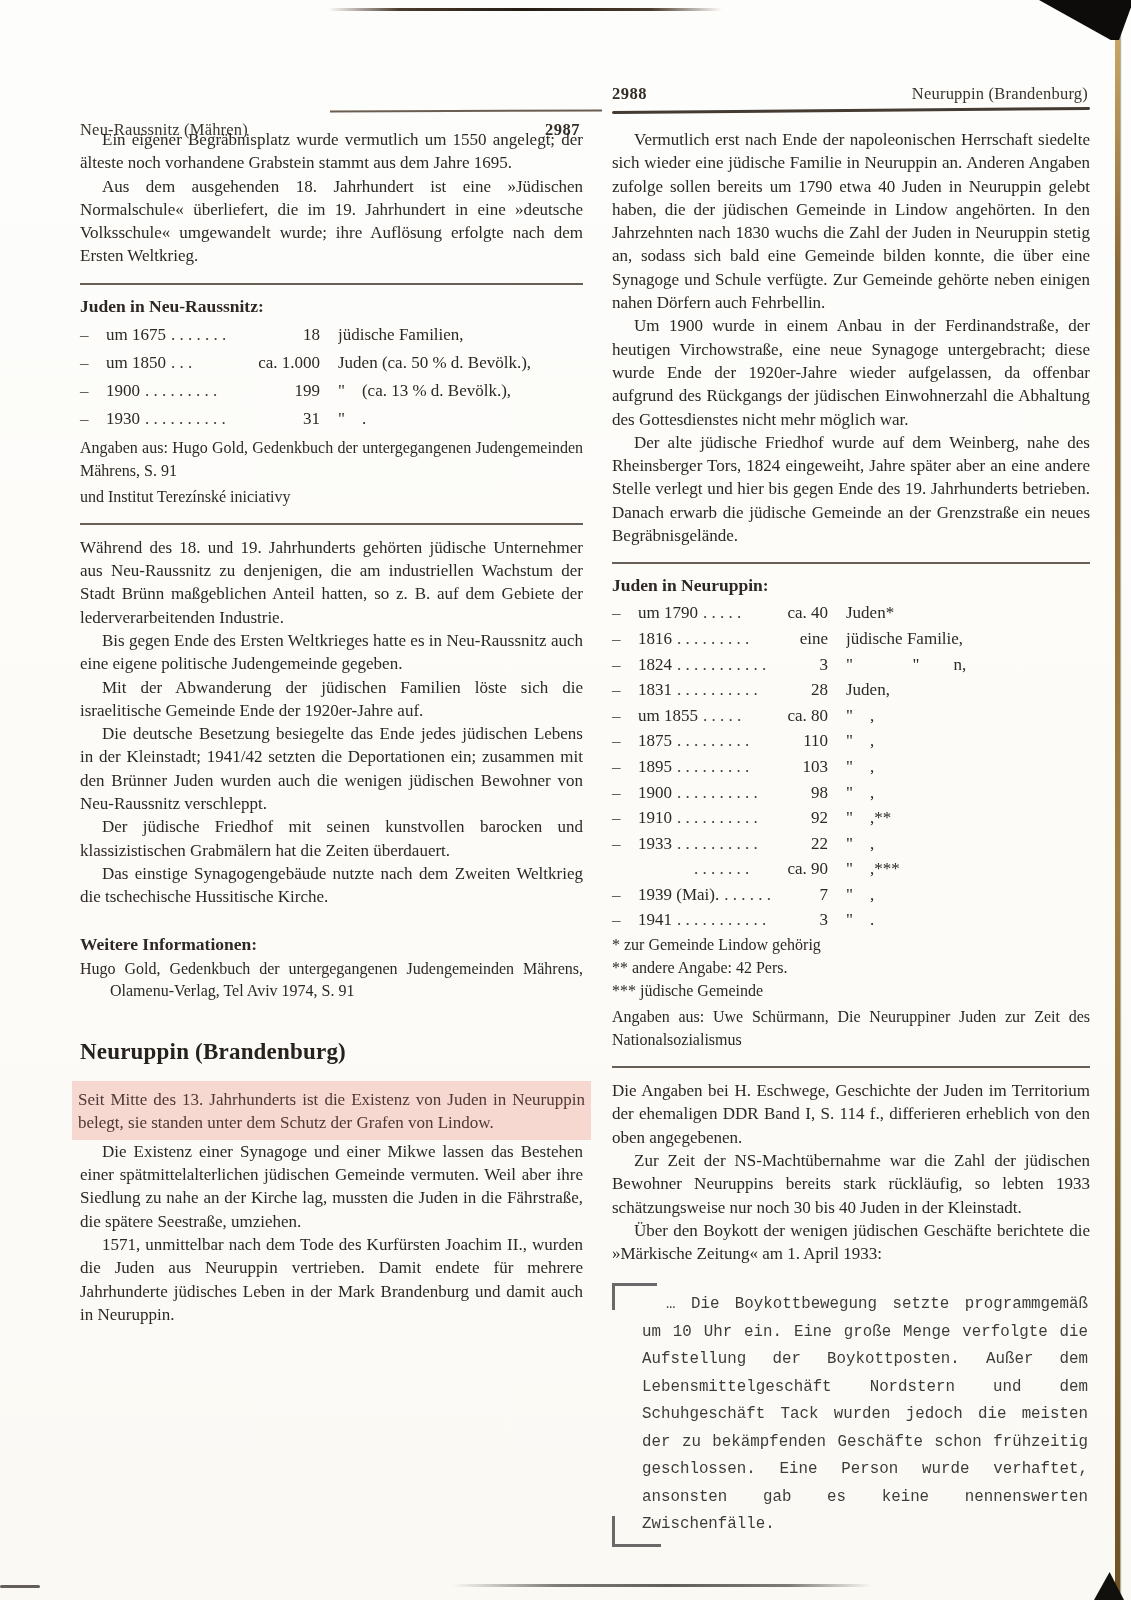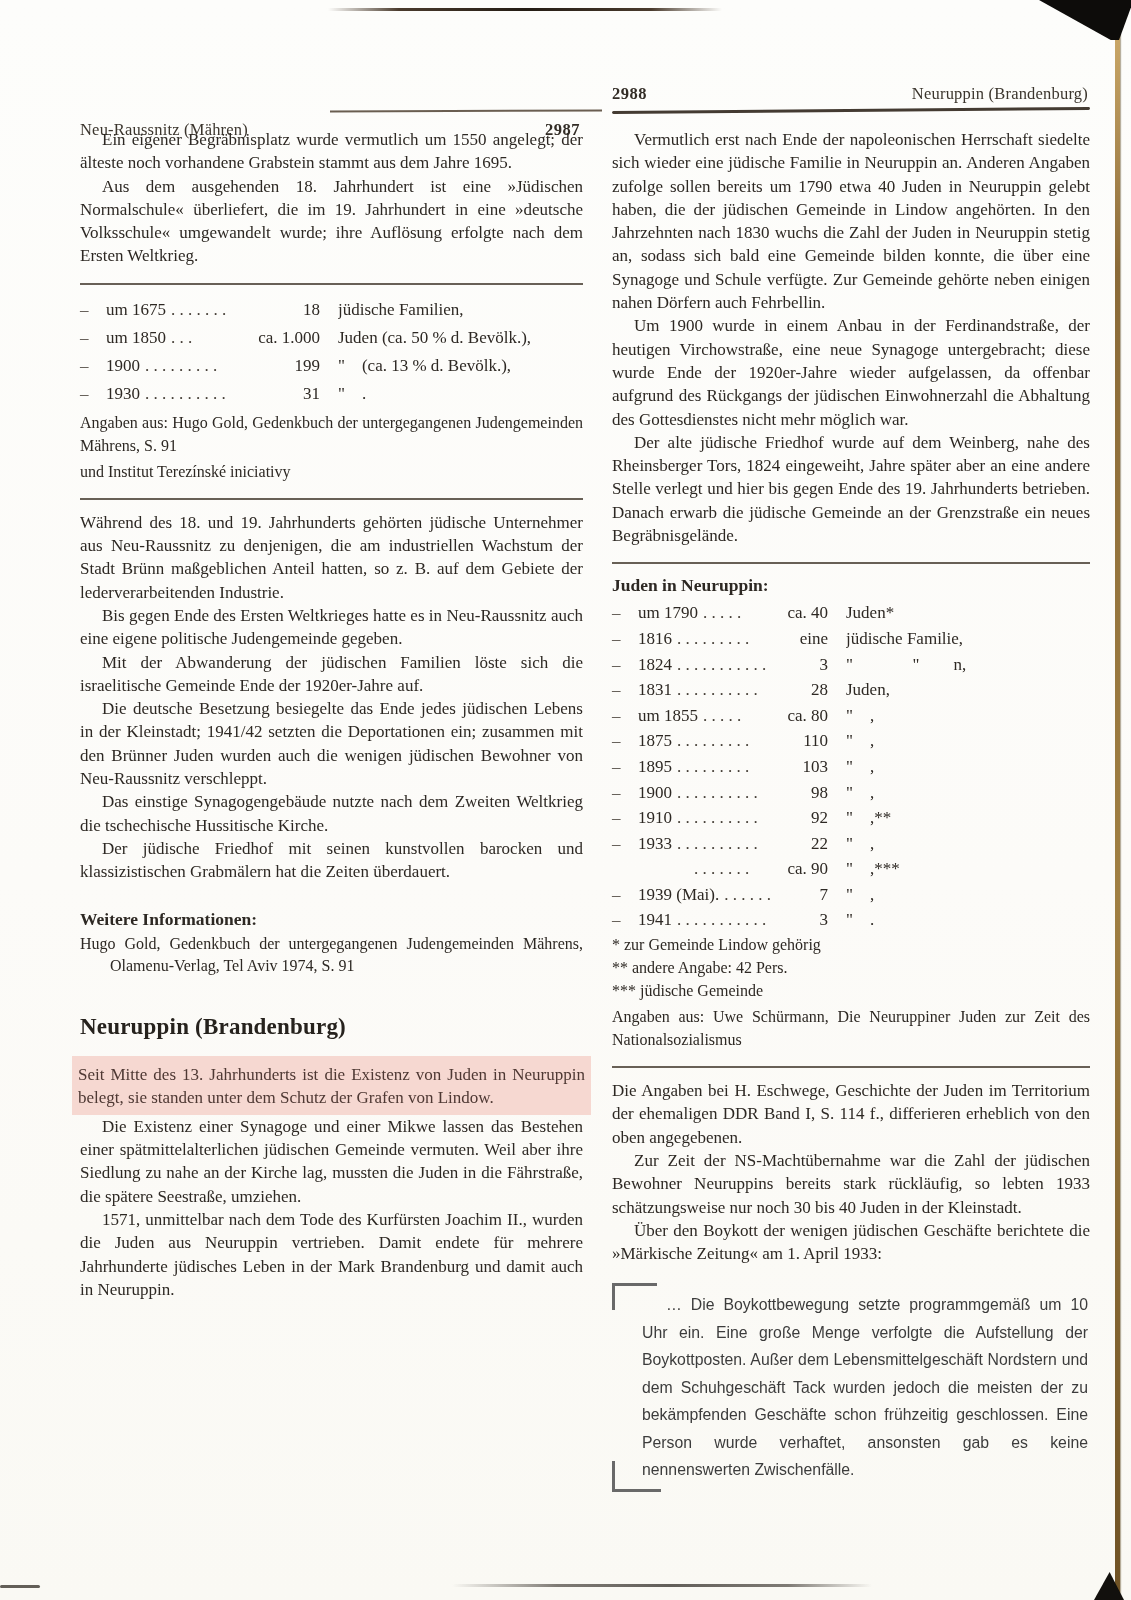--- a/index.html
+++ b/index.html
@@ -52,21 +52,21 @@
   .tsource{font-size:16px;line-height:23px;margin:3px 0 0;text-align:justify;}
   .fnote{font-size:16px;line-height:23px;margin:0;}
   
   .more-title{font-weight:bold;font-size:17.5px;margin:25px 0 3px;}
   .bib{font-size:16px;line-height:22.8px;margin:0;padding-left:30px;text-indent:-30px;text-align:justify;}
   .section-heading{font-size:23px;font-weight:bold;margin:36px 0 16px;letter-spacing:.2px;color:#26221d;}
   .highlight{background:#f6d8d1;margin:0 -8px;padding:7px 6px 5px;}
   .highlight p.body{color:#4e3833;}
   
   .quote-wrap{position:relative;margin-top:16px;padding:10px 2px 8px 30px;}
-  .quote{font-family:Liberation Sans, sans-serif;font-size:15.8px;line-height:27.5px;
+  .quote{font-family:Liberation Mono, monospace;font-size:15.8px;line-height:27.5px;
     text-align:justify;color:#3c3c3c;margin:0;text-indent:24px;}
   .bracket-top{position:absolute;left:0;top:2px;width:42px;height:24px;border-left:3px solid #696969;border-top:3px solid #696969;}
   .bracket-bottom{position:absolute;left:0;bottom:0;width:46px;height:28px;border-left:3px solid #696969;border-bottom:3px solid #696969;}
 </style>
 </head>
 <body>
 
 <div class="page">
 
   <div class="scan-top-line"></div>
@@ -87,20 +87,21 @@
   <div class="rule-header-left"></div>
   <div class="rule-header-right"></div>
 
   <div class="col col-left">
     <p class="body indent">Ein eigener Begräbnisplatz wurde vermutlich um 1550 angelegt; der älteste noch vorhandene Grabstein stammt aus dem Jahre 1695.</p>
     <p class="body indent">Aus dem ausgehenden 18. Jahrhundert ist eine »Jüdischen Normalschule« überliefert, die im 19. Jahrhundert in eine »deutsche Volksschule« umgewandelt wurde; ihre Auflösung erfolgte nach dem Ersten Weltkrieg.</p>
 
     <div class="rule"></div>
 
     <div class="left-table">
+      <div class="jtable-title">Juden in Neu-Raussnitz:</div>
       <div>
 
           <div class="trow">
             <span class="tm">–</span>
             <span class="tleft">
               <span class="tyear">um 1675</span>
               <span class="tdots">. . . . . . .</span>
               <span class="tval">18</span>
             </span>
             <span class="tnote">jüdische Familien,</span>
@@ -139,22 +140,22 @@
       <p class="tsource">Angaben aus: Hugo Gold, Gedenkbuch der untergegangenen Judengemeinden Mährens, S. 91</p>
       <p class="tsource">und Institut Terezínské iniciativy</p>
     </div>
 
     <div class="rule"></div>
 
     <p class="body">Während des 18. und 19. Jahrhunderts gehörten jüdische Unternehmer aus Neu-Raussnitz zu denjenigen, die am industriellen Wachstum der Stadt Brünn maßgeblichen Anteil hatten, so z. B. auf dem Gebiete der lederverarbeitenden Industrie.</p>
     <p class="body indent">Bis gegen Ende des Ersten Weltkrieges hatte es in Neu-Raussnitz auch eine eigene politische Judengemeinde gegeben.</p>
     <p class="body indent">Mit der Abwanderung der jüdischen Familien löste sich die israelitische Gemeinde Ende der 1920er-Jahre auf.</p>
     <p class="body indent">Die deutsche Besetzung besiegelte das Ende jedes jüdischen Lebens in der Kleinstadt; 1941/42 setzten die Deportationen ein; zusammen mit den Brünner Juden wurden auch die wenigen jüdischen Bewohner von Neu-Raussnitz verschleppt.</p>
+    <p class="body indent">Der jüdische Friedhof mit seinen kunstvollen barocken und klassizistischen Grabmälern hat die Zeiten überdauert.</p>
     <p class="body indent">Das einstige Synagogengebäude nutzte nach dem Zweiten Weltkrieg die tschechische Hussitische Kirche.</p>
-    <p class="body indent">Der jüdische Friedhof mit seinen kunstvollen barocken und klassizistischen Grabmälern hat die Zeiten überdauert.</p>
 
     <div class="more-title">Weitere Informationen:</div>
     <div>
 
 
         <p class="bib">Hugo Gold, Gedenkbuch der untergegangenen Judengemeinden Mährens, Olamenu-Verlag, Tel Aviv 1974, S. 91</p>
       </div>
 
     <h2 class="section-heading">Neuruppin (Brandenburg)</h2>
 

